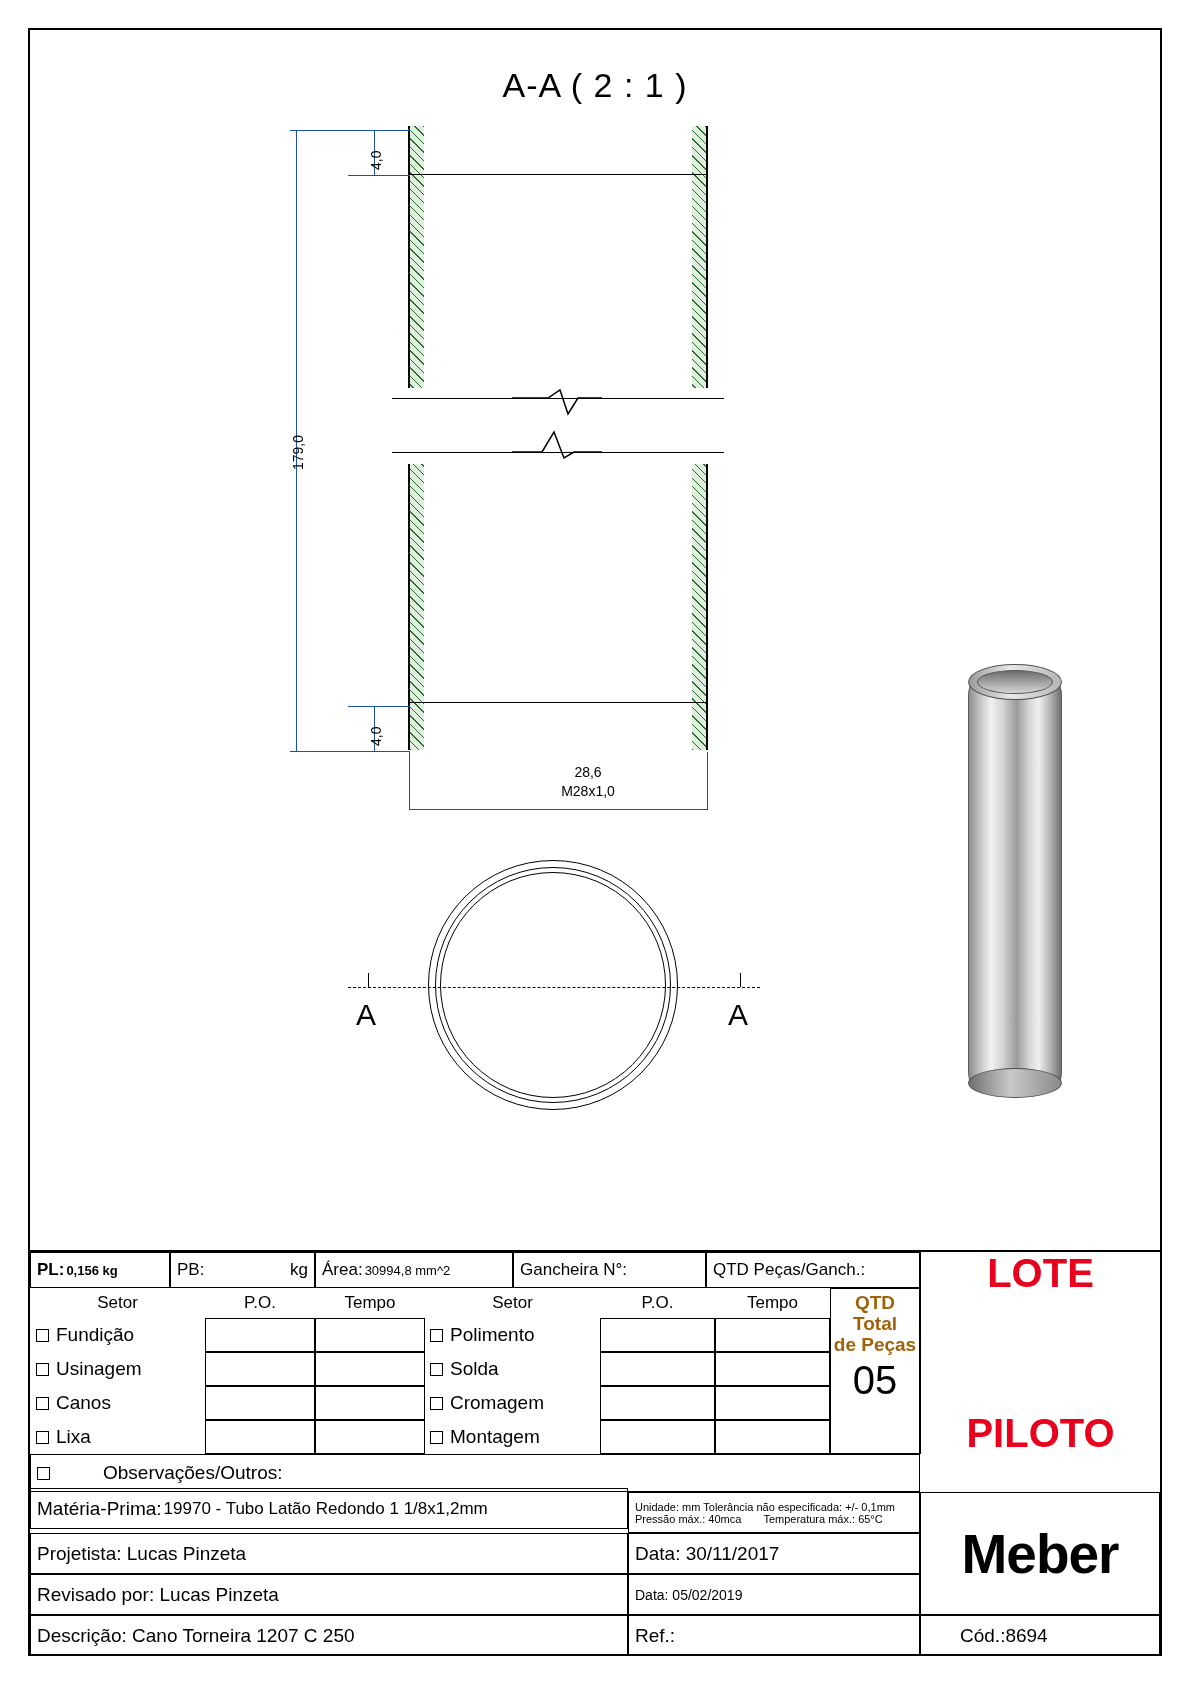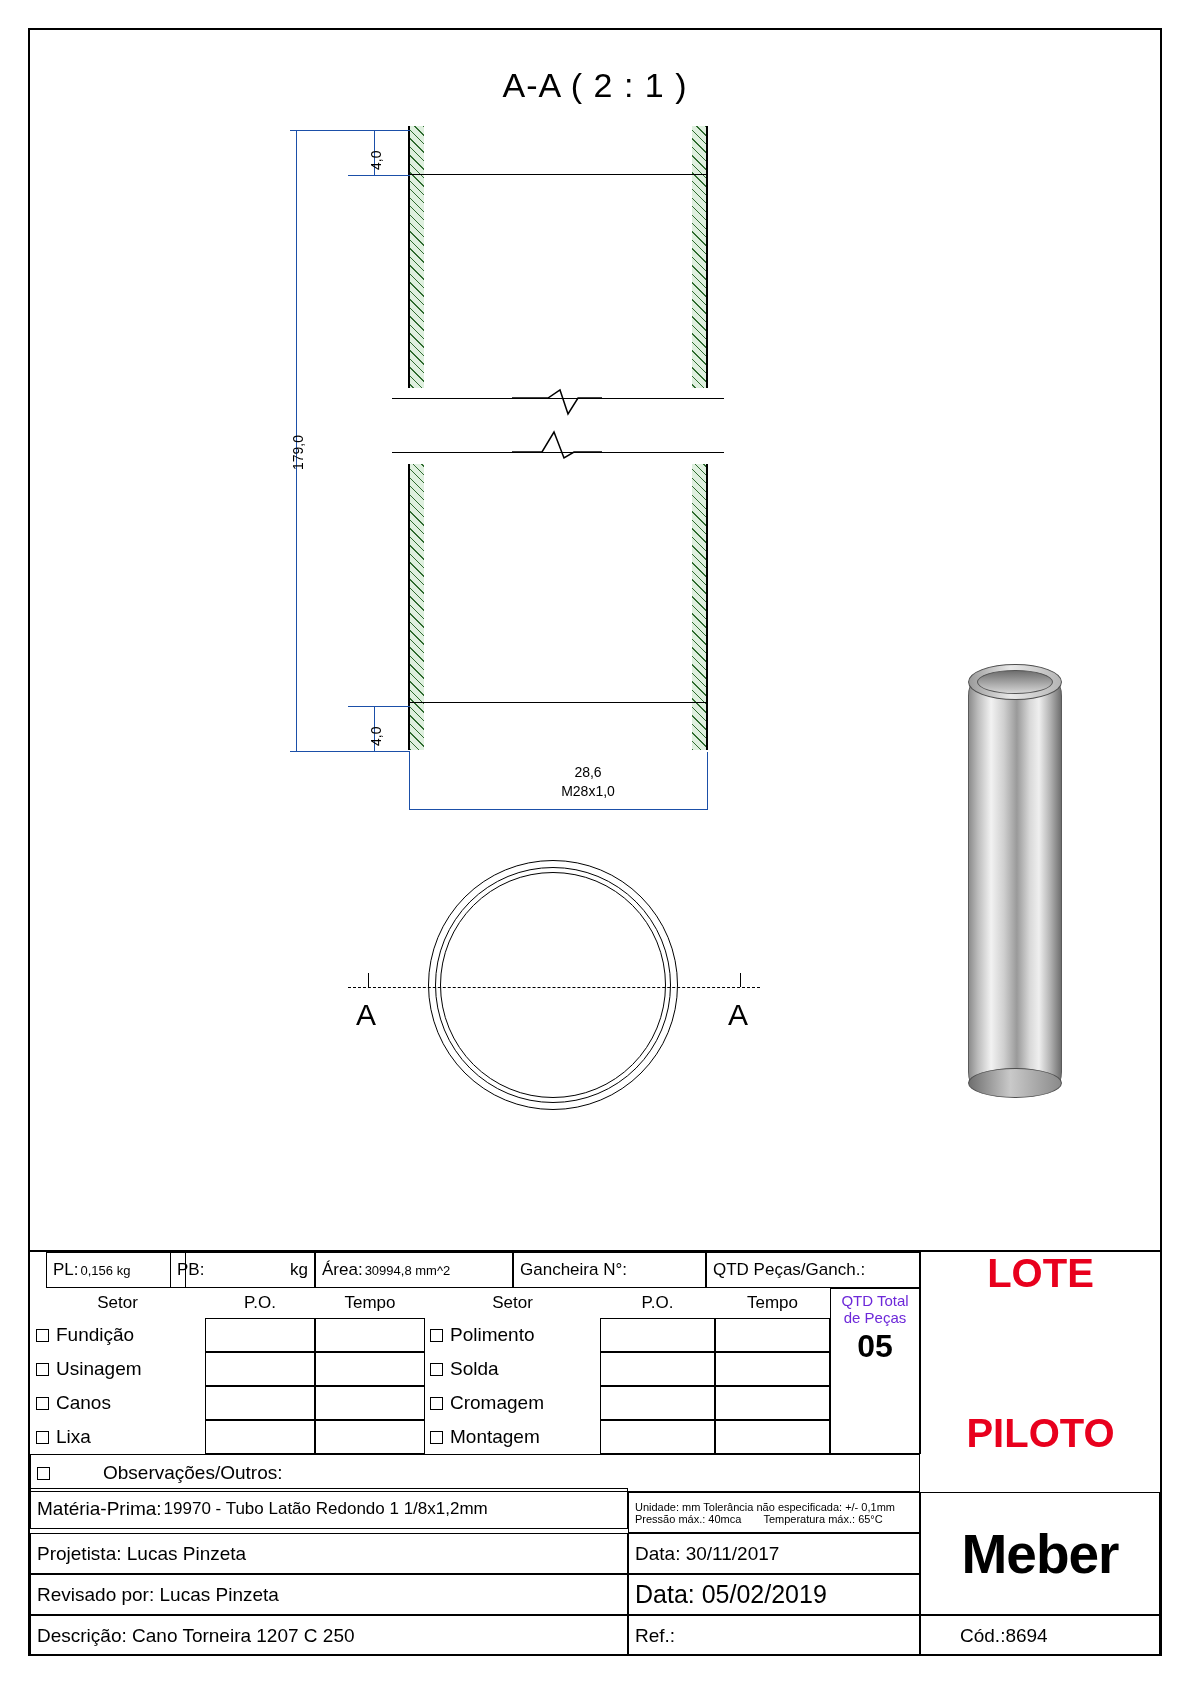--- a/index.html
+++ b/index.html
@@ -52,22 +52,22 @@
   
   .tb{position:absolute;left:0;bottom:0;width:1130px;height:404px;border-top:2px solid #000;box-sizing:border-box;font-size:17px;}
   .cell{position:absolute;box-sizing:border-box;border:1px solid #000;display:flex;align-items:center;padding:0 6px;}
   .small{font-size:13px;}
   .tiny{font-size:11px;}
   .center{justify-content:center;padding-left:30px;}
   .chk{display:inline-block;width:11px;height:11px;border:1.2px solid #000;margin-right:7px;vertical-align:middle;}
   .lote{position:absolute;right:0;top:0;width:185px;height:200px;border-left:1px solid #000;box-sizing:border-box;display:flex;flex-direction:column;align-items:center;justify-content:space-between;}
   .lote div{color:#e8001d;font-weight:bold;font-size:40px;line-height:1.05;}
   .qtd{position:absolute;box-sizing:border-box;border:1px solid #000;display:flex;flex-direction:column;align-items:center;}
-  .qtd .lab{color:#6d28d9;font-weight:normal;font-size:15px;line-height:1.1;margin-top:4px;text-align:center;}
-  .qtd .num{font-size:32px;font-weight:bold;margin-top:2px;}
+  .qtd .lab{color:#a16207;font-weight:bold;font-size:19px;line-height:1.1;margin-top:4px;text-align:center;}
+  .qtd .num{font-size:40px;font-weight:normal;margin-top:2px;}
   .meber{position:absolute;font-size:55px;font-weight:bold;letter-spacing:-1px;}
   .setorhdr{position:absolute;box-sizing:border-box;display:flex;align-items:center;justify-content:center;font-size:17px;}
   .emptybox{position:absolute;border:1px solid #000;box-sizing:border-box;}
   .lbl{position:absolute;display:flex;align-items:center;font-size:19px;}
 </style>
 </head>
 <body>
 
 <div class="sheet">
 
@@ -127,21 +127,21 @@
     <div class="render">
       <div class="pipe"></div>
       <div class="botell"></div>
       <div class="topell"></div>
       <div class="topin"></div>
     </div>
   </div>
 
   <div class="tb">
 
-    <div class="cell" style="left:16px;top:0;width:140px;height:36px;">
+    <div class="cell" style="left:0;top:0;width:140px;height:36px;font-weight:bold;">
       <span>PL:</span>
       <span class="small" style="margin-left:2px;">0,156 kg</span>
     </div>
     <div class="cell" style="left:140px;top:0;width:145px;height:36px;justify-content:space-between;">
       <span>PB:</span>
       <span>kg</span>
     </div>
     <div class="cell" style="left:285px;top:0;width:198px;height:36px;">
       <span>Área:</span>
       <span class="small" style="margin-left:2px;">30994,8 mm^2</span>
@@ -246,21 +246,21 @@
       <span style="font-size:19px;">Projetista: Lucas Pinzeta</span>
     </div>
     <div class="cell" style="left:598px;top:281px;width:292px;height:41px;">
       <span style="font-size:19px;">Data: 30/11/2017</span>
     </div>
 
     <div class="cell" style="left:0;top:322px;width:598px;height:41px;">
       <span style="font-size:19px;">Revisado por:  Lucas Pinzeta</span>
     </div>
     <div class="cell" style="left:598px;top:322px;width:292px;height:41px;">
-      <span style="font-size:25px;">Data: 05/02/2019</span>
+      <span style="font-size:14px;">Data: 05/02/2019</span>
     </div>
 
     <div class="cell" style="left:0;top:363px;width:598px;height:41px;">
       <span style="font-size:19px;">Descrição: Cano Torneira 1207 C 250</span>
     </div>
     <div class="cell" style="left:598px;top:363px;width:292px;height:41px;">
       <span style="font-size:19px;">Ref.:</span>
     </div>
     <div class="cell" style="left:890px;top:363px;width:240px;height:41px;">
       <span style="font-size:19px;margin-left:33px;">Cód.:8694</span>

